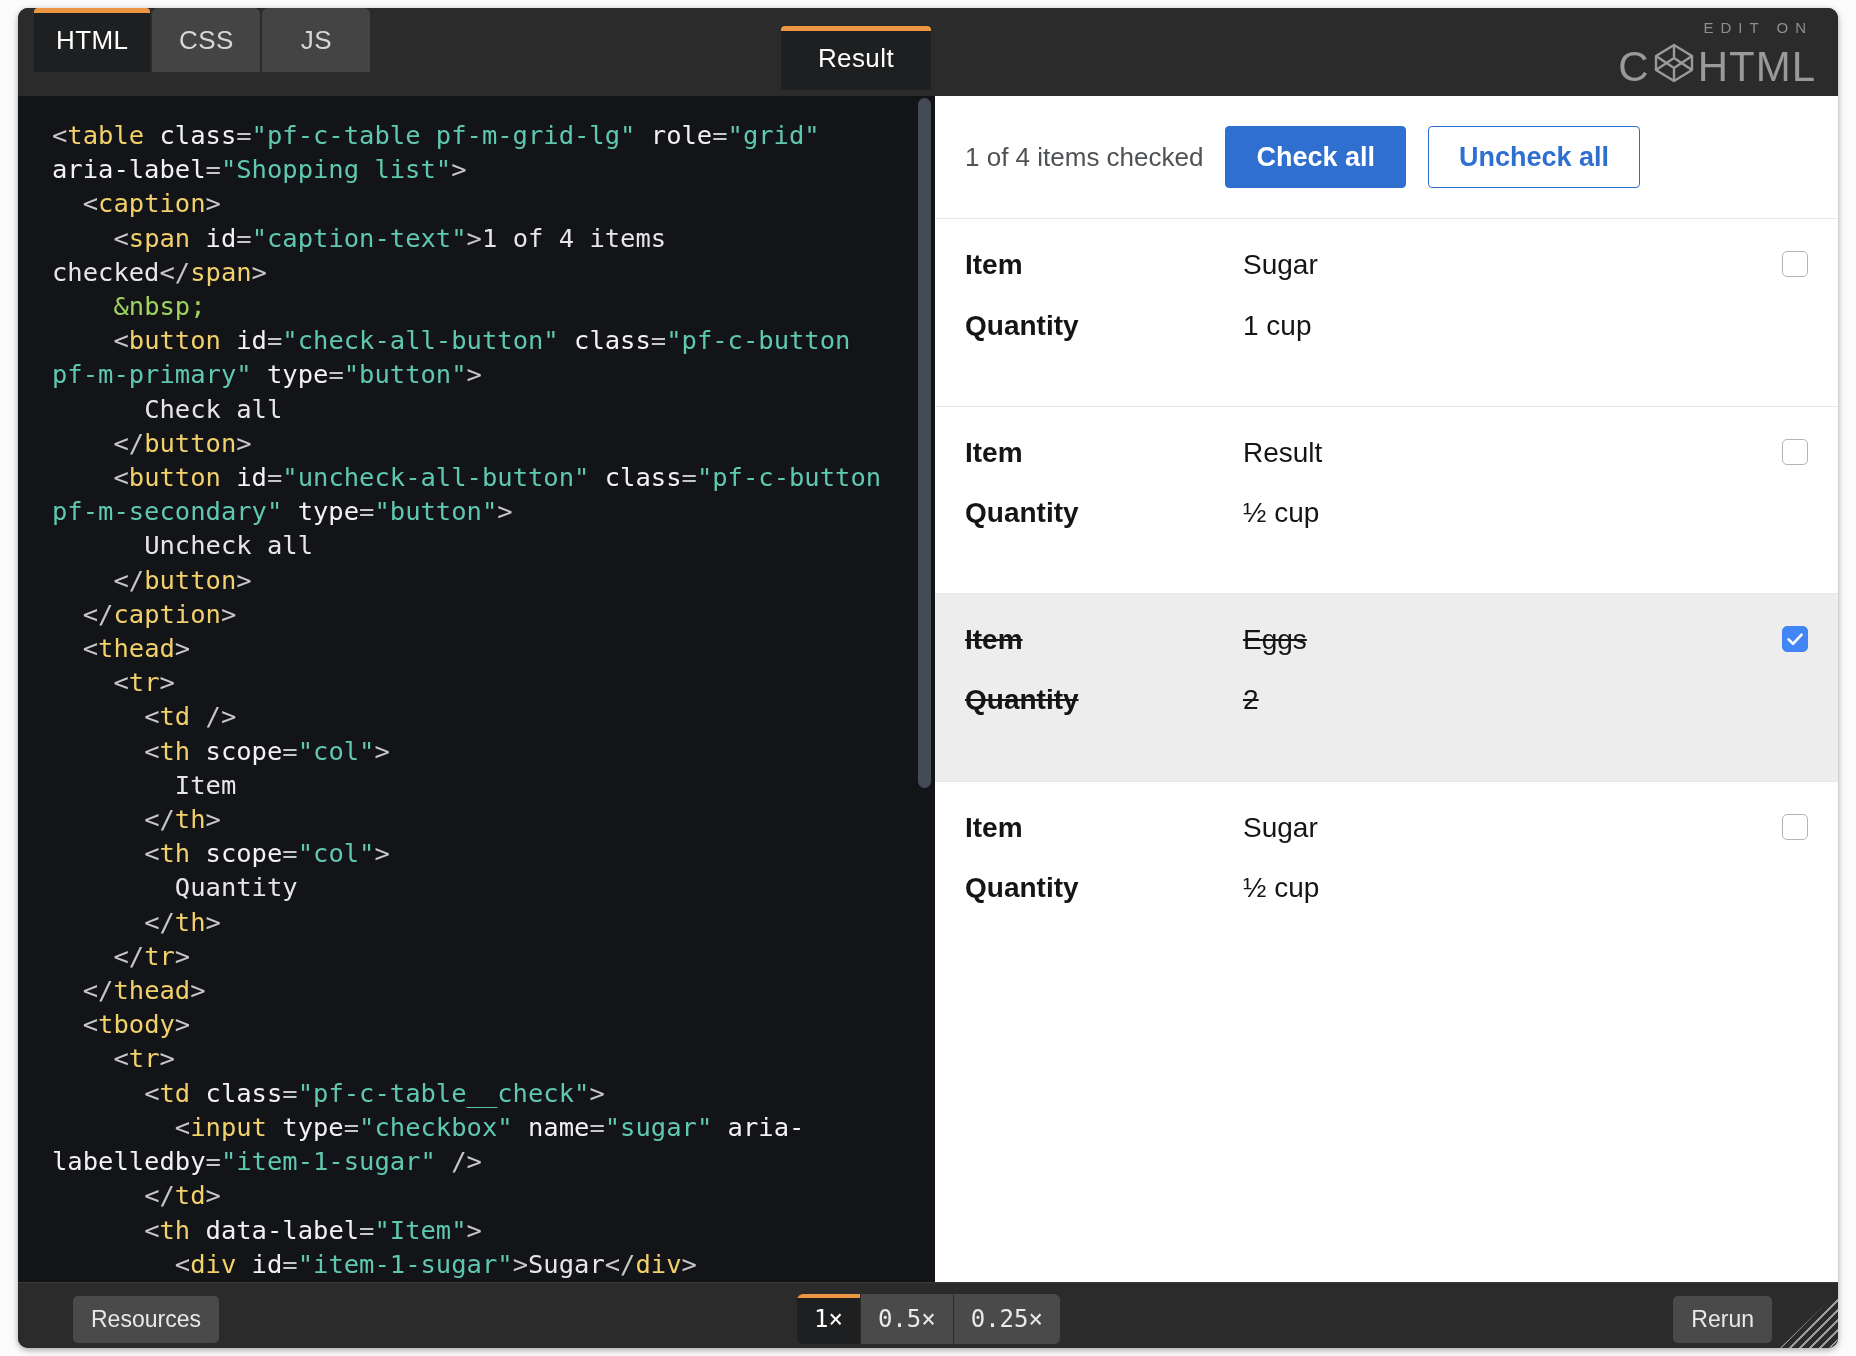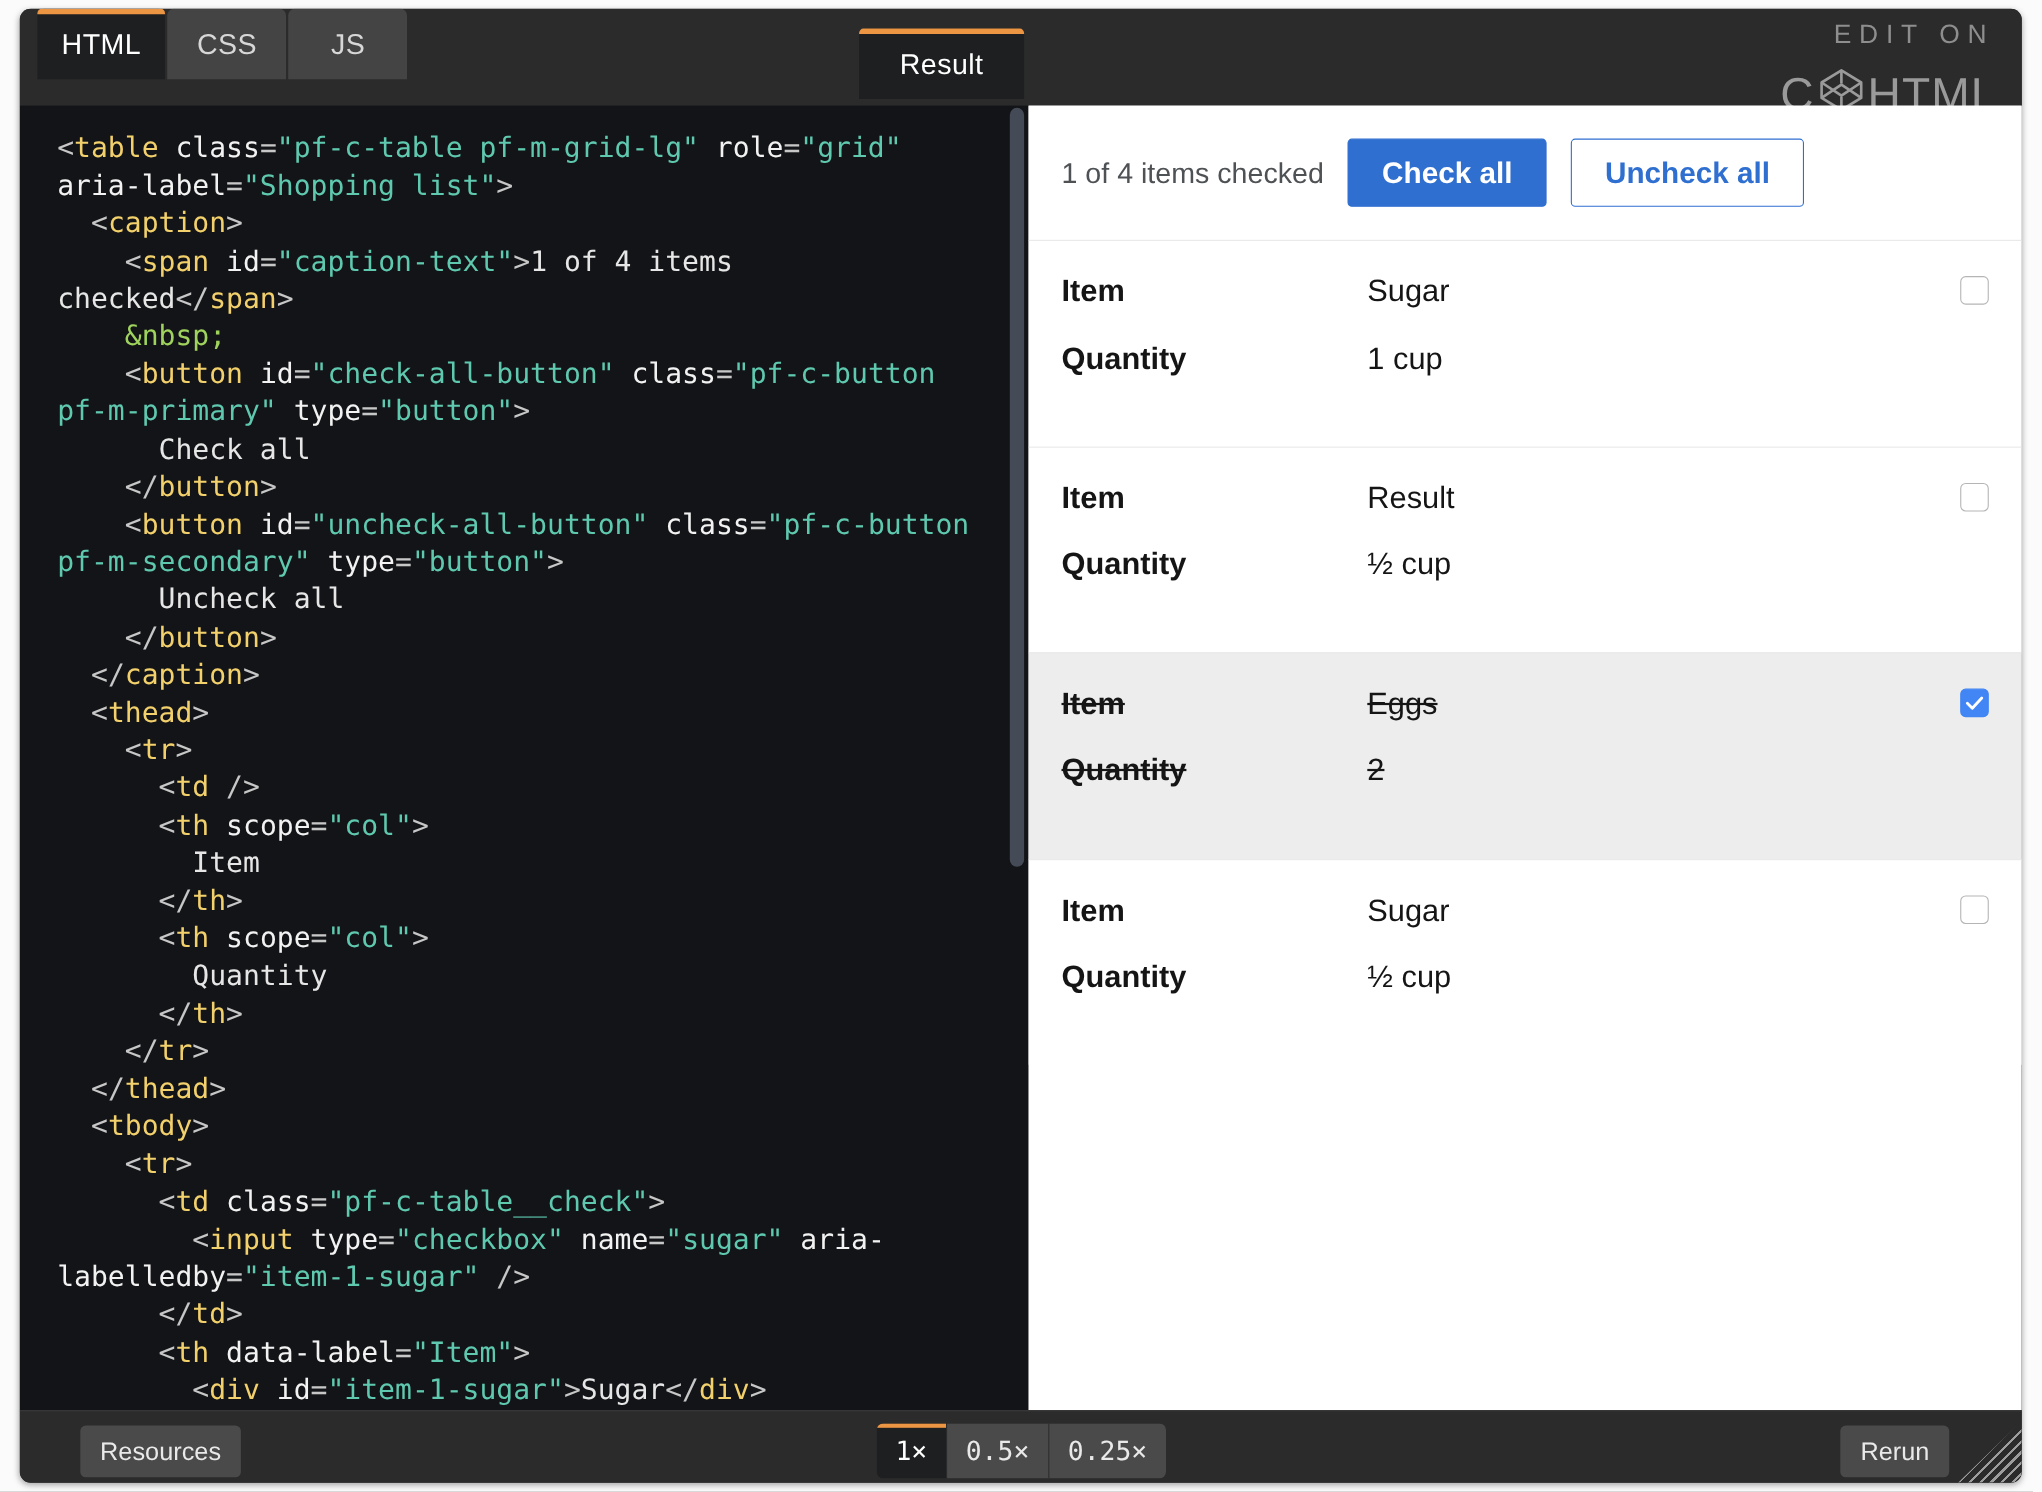--- a/index.html
+++ b/index.html
@@ -73,24 +73,24 @@
   #codepen-logo {
     position: absolute;
     right: 22px;
     top: 12px;
     text-align: right;
     user-select: none;
     cursor: pointer;
   }
   #edit-on-text {
     color: #8e8e8e;
-    font-size: 24px;
+    font-size: 15px;
     letter-spacing: 7px;
     line-height: 1;
-    margin-bottom: 16px;
+    margin-bottom: 6px;
     padding-right: 3px;
   }
   #codepen-wordmark {
     display: flex;
     align-items: center;
     color: #9a9a9a;
     font-size: 42px;
     letter-spacing: 1px;
     line-height: 1;
   }

